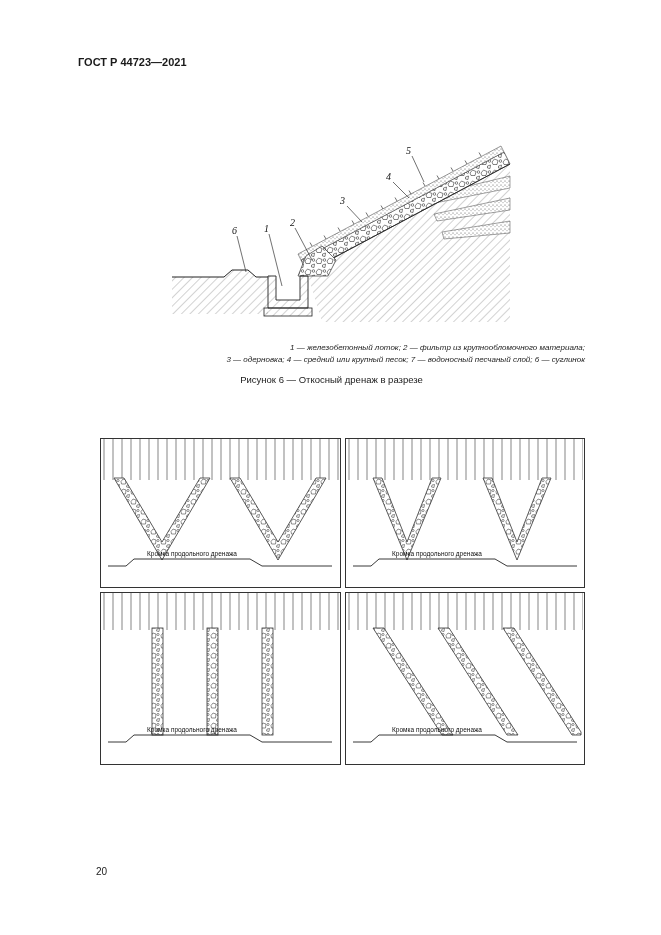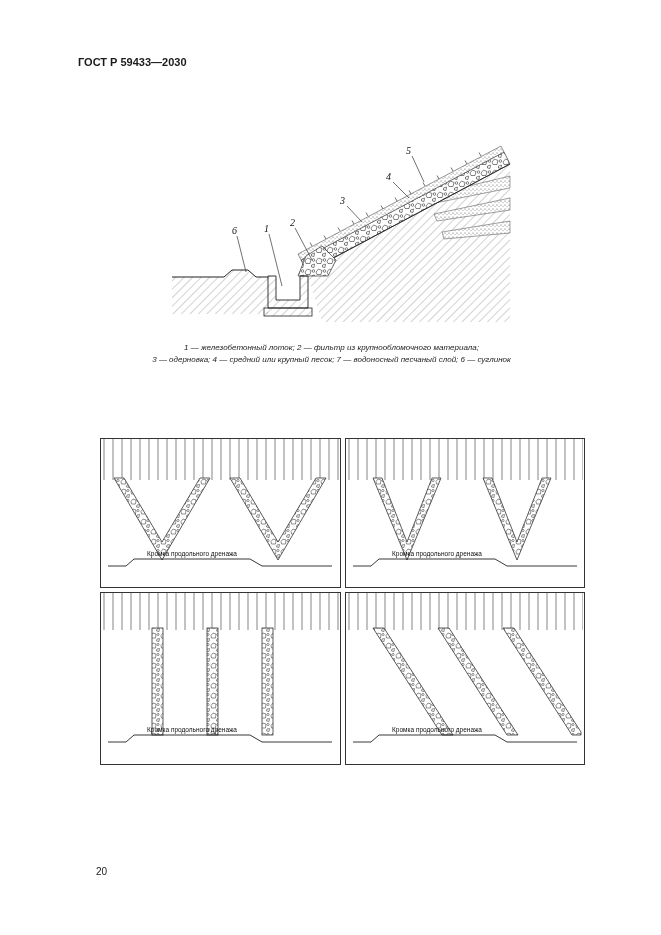--- a/index.html
+++ b/index.html
@@ -4,35 +4,35 @@
 <style>
   html,body{margin:0;padding:0;background:#888;}
   .page{
     position:relative;width:661px;height:935px;background:#ffffff;
     font-family:"Liberation Sans", sans-serif;color:#1a1a1a;overflow:hidden;
     margin:0 auto;
   }
   .doc-header{position:absolute;left:78px;top:56px;font-size:11px;font-weight:bold;}
   .body-text{position:absolute;left:78px;width:507px;font-size:11px;line-height:1.4;text-align:justify;}
   .indent{text-indent:24px;}
-  .fig-legend{position:absolute;left:78px;width:507px;text-align:center;font-size:8px;font-style:italic;line-height:1.55;color:#222;}
+  .fig-legend{position:absolute;left:78px;width:507px;text-align:right;font-size:8px;font-style:italic;line-height:1.55;color:#222;}
   .fig-caption{position:absolute;left:78px;width:507px;text-align:center;font-size:9.5px;}
   .page-number{position:absolute;left:78px;top:866px;font-size:10px;margin-left:18px;}
   .fig6{position:absolute;left:172px;top:136px;}
   .panel{position:absolute;}
   svg{display:block;overflow:hidden;}
   .callout-num{font-family:"Liberation Serif", serif;font-style:italic;font-size:10px;fill:#111;}
   .edge-label{font-size:6.5px;fill:#111;}
 </style>
 </head>
 <body>
 
 <div class="page">
 
-  <div class="doc-header">ГОСТ Р 59433—2030</div>
+  <div class="doc-header">ГОСТ Р 44723—2021</div>
 
 
   <div class="fig6">
     <svg width="350" height="204" viewBox="0 0 350 204">
       <defs>
         <pattern id="f6hatch" width="6" height="6" patternUnits="userSpaceOnUse" patternTransform="rotate(45)">
           <line x1="0" y1="0" x2="0" y2="6" stroke="#666" stroke-width="0.6"></line>
         </pattern>
         <pattern id="f6dots" width="4" height="4" patternUnits="userSpaceOnUse">
           <rect width="4" height="4" fill="#fff"></rect>
@@ -87,20 +87,21 @@
       <text class="callout-num" x="214" y="44">4</text>
       <text class="callout-num" x="234" y="18">5</text>
     </svg>
   </div>
 
   <div class="fig-legend" style="top:342px;">
     <div>1 — железобетонный лоток; 2 — фильтр из крупнообломочного материала;</div>
     <div>3 — одерновка; 4 — средний или крупный песок; 7 — водоносный песчаный слой; 6 — суглинок</div>
   </div>
 
+  <div class="fig-caption" style="top:374px;">Рисунок 6 — Откосный дренаж в разрезе</div>
 
 
   <div class="panel" style="left:100px;top:438px;">
     <svg width="241" height="150" viewBox="0 0 241 150">
       <defs>
         <pattern id="p7v" width="9" height="42" patternUnits="userSpaceOnUse">
           <line x1="4" y1="0" x2="4" y2="42" stroke="#333" stroke-width="0.6"></line>
         </pattern>
         <pattern id="p7s" width="10" height="10" patternUnits="userSpaceOnUse">
           <rect width="10" height="10" fill="#fff"></rect>

